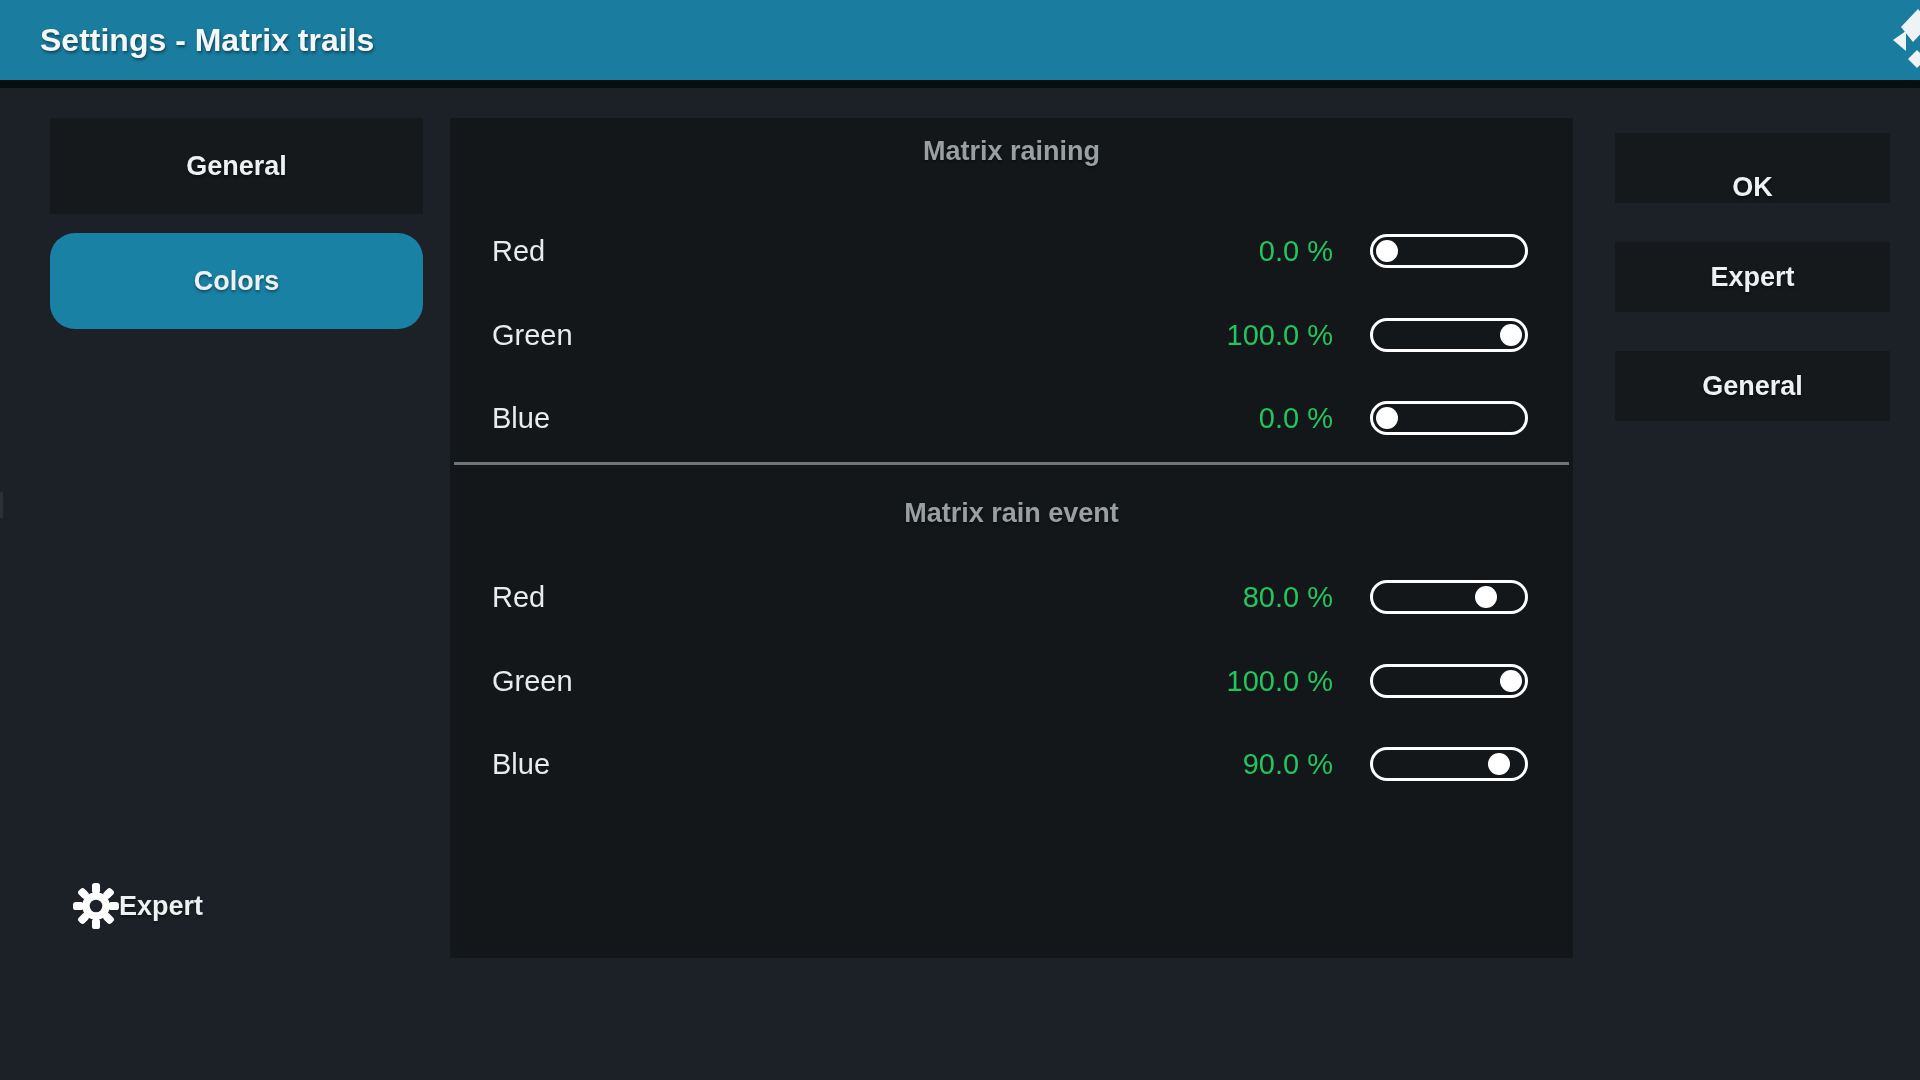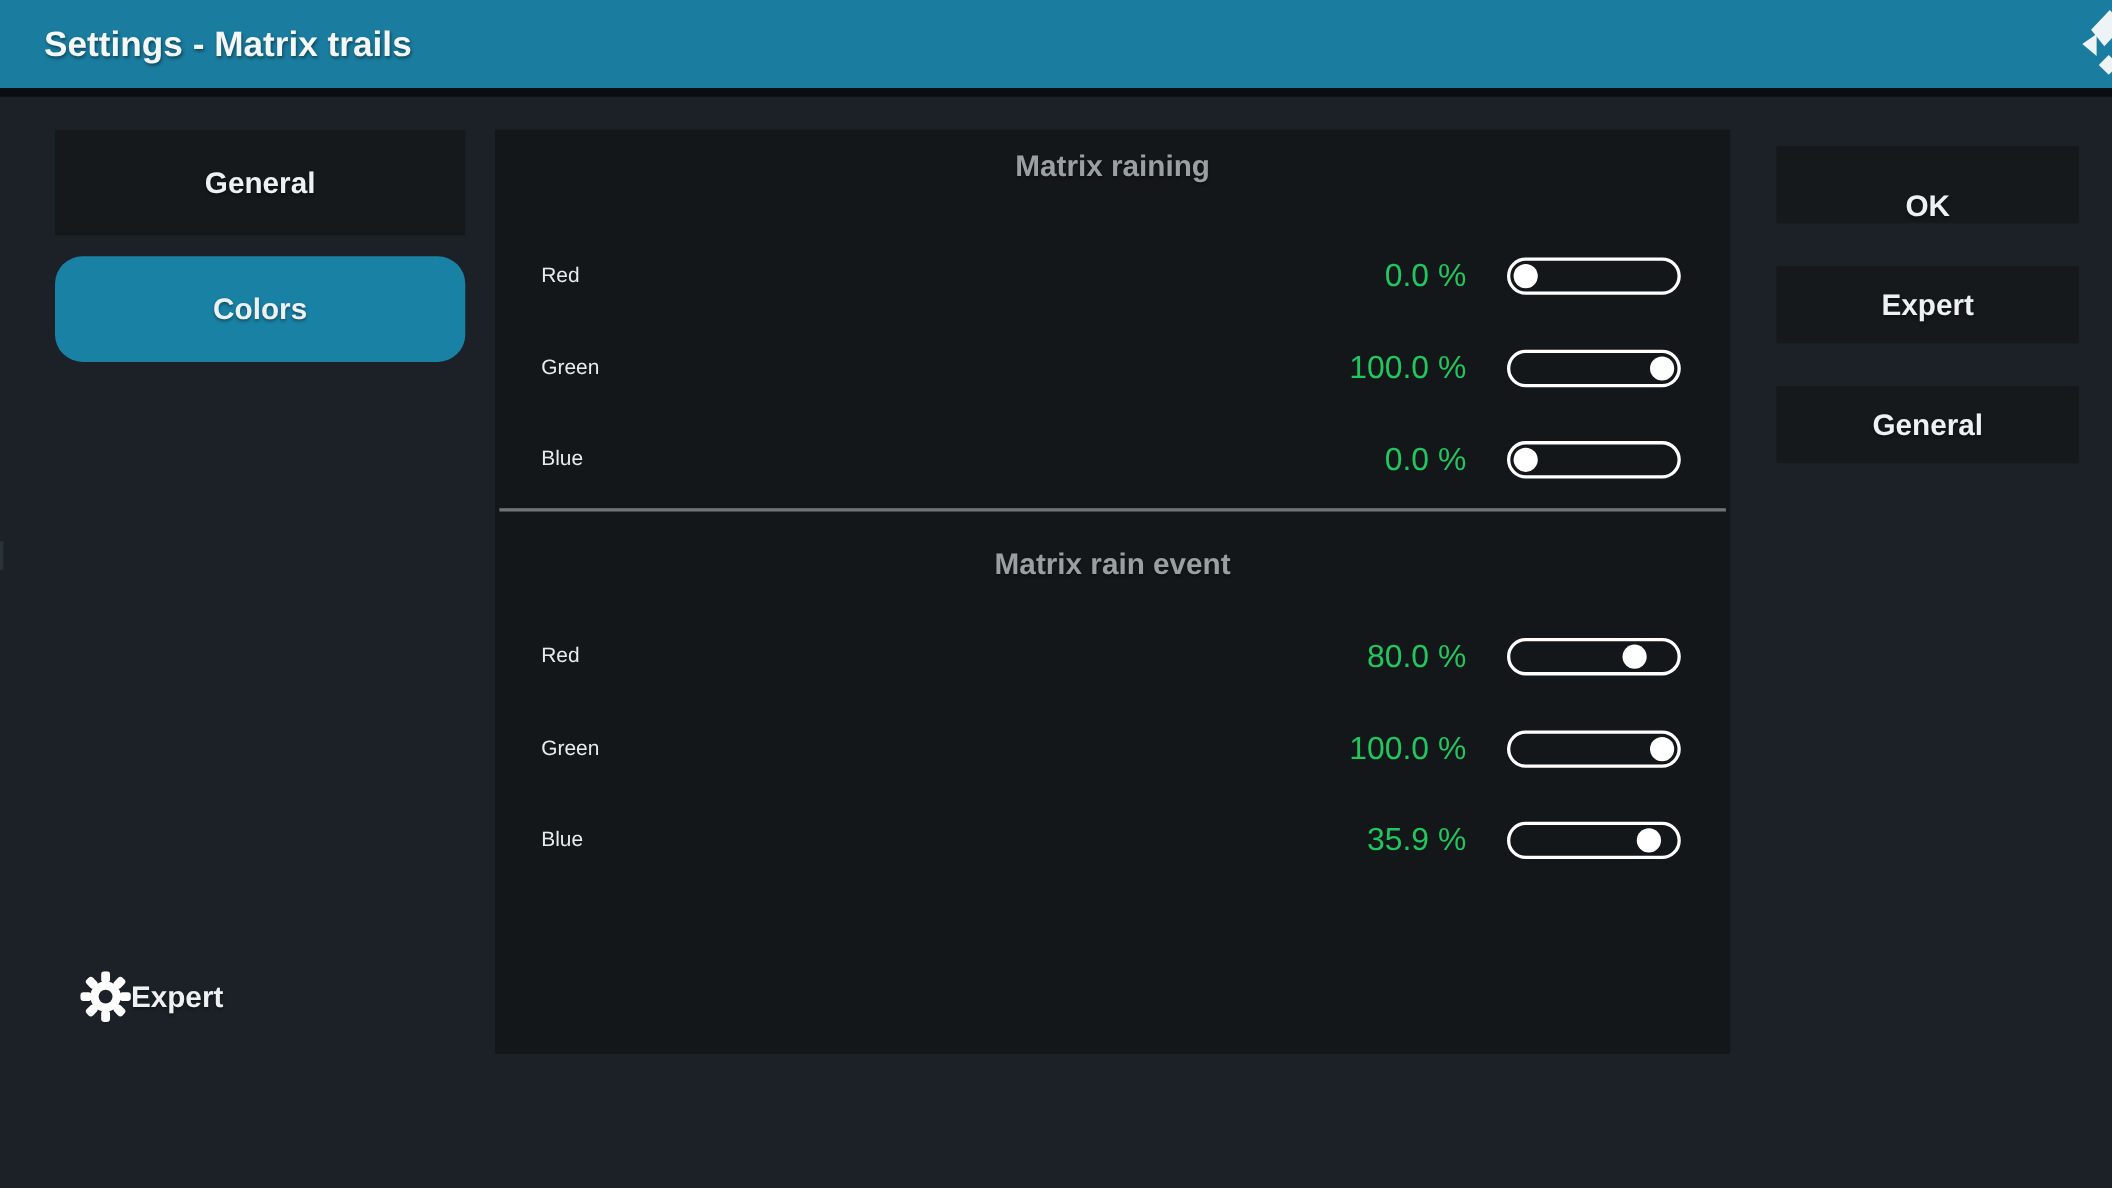--- a/index.html
+++ b/index.html
@@ -53,21 +53,21 @@
   .section-title.s2{top:380px;}
   .divider{
     position:absolute;left:4px;right:4px;top:344px;height:3px;
     background:#6e7477;
   }
   .row{position:absolute;left:0;width:100%;height:34px;cursor:pointer;}
   .row.r1{top:116px;} .row.r2{top:200px;} .row.r3{top:283px;}
   .row.r4{top:462px;} .row.r5{top:546px;} .row.r6{top:629px;}
   .row-label{
     position:absolute;left:42px;top:0;height:34px;line-height:34px;
-    font-size:19px;color:#e9ecec;
+    font-size:29px;color:#e9ecec;
   }
   .row-value{
     position:absolute;right:240px;top:0;height:34px;line-height:34px;
     font-size:29px;color:#22c55e;text-align:right;
   }
   .slider{
     position:absolute;right:45px;top:0;width:158px;height:34px;
     border:3px solid #ffffff;border-radius:17px;box-sizing:border-box;
     background:transparent;
   }
@@ -163,21 +163,21 @@
     </div>
     <div class="row r5">
       <span class="row-label">Green</span>
       <span class="row-value">100.0 %</span>
       <span class="slider">
         <span class="knob" style="left: 127px;"></span>
       </span>
     </div>
     <div class="row r6">
       <span class="row-label">Blue</span>
-      <span class="row-value">35.9 %</span>
+      <span class="row-value">90.0 %</span>
       <span class="slider">
         <span class="knob" style="left: 114.6px;"></span>
       </span>
     </div>
   </div>
 
   <div class="action action-ok">
     <span>OK</span>
   </div>
   <div class="action action-cancel">

